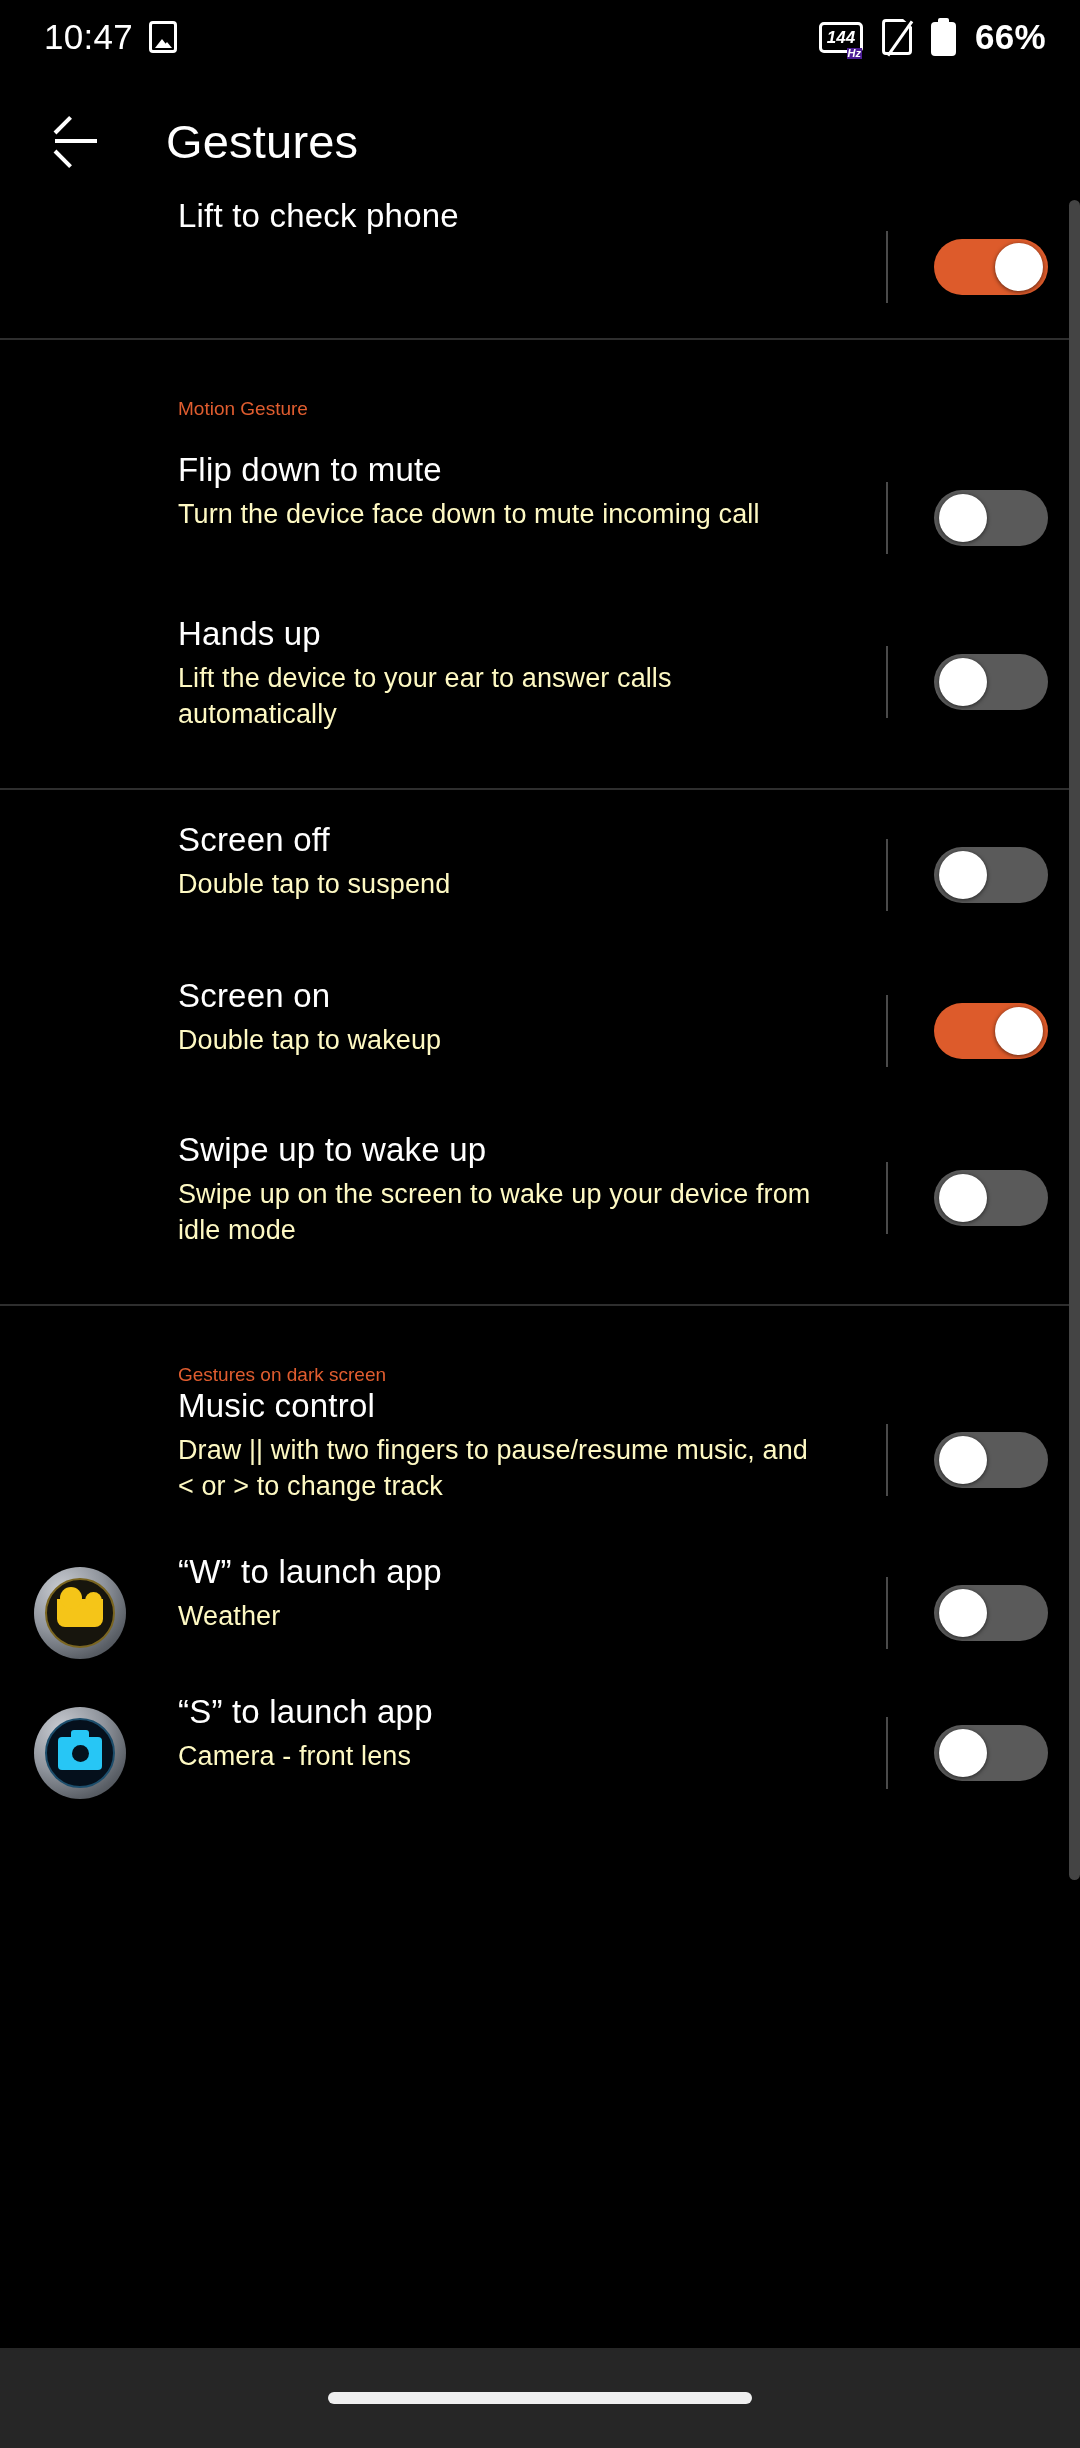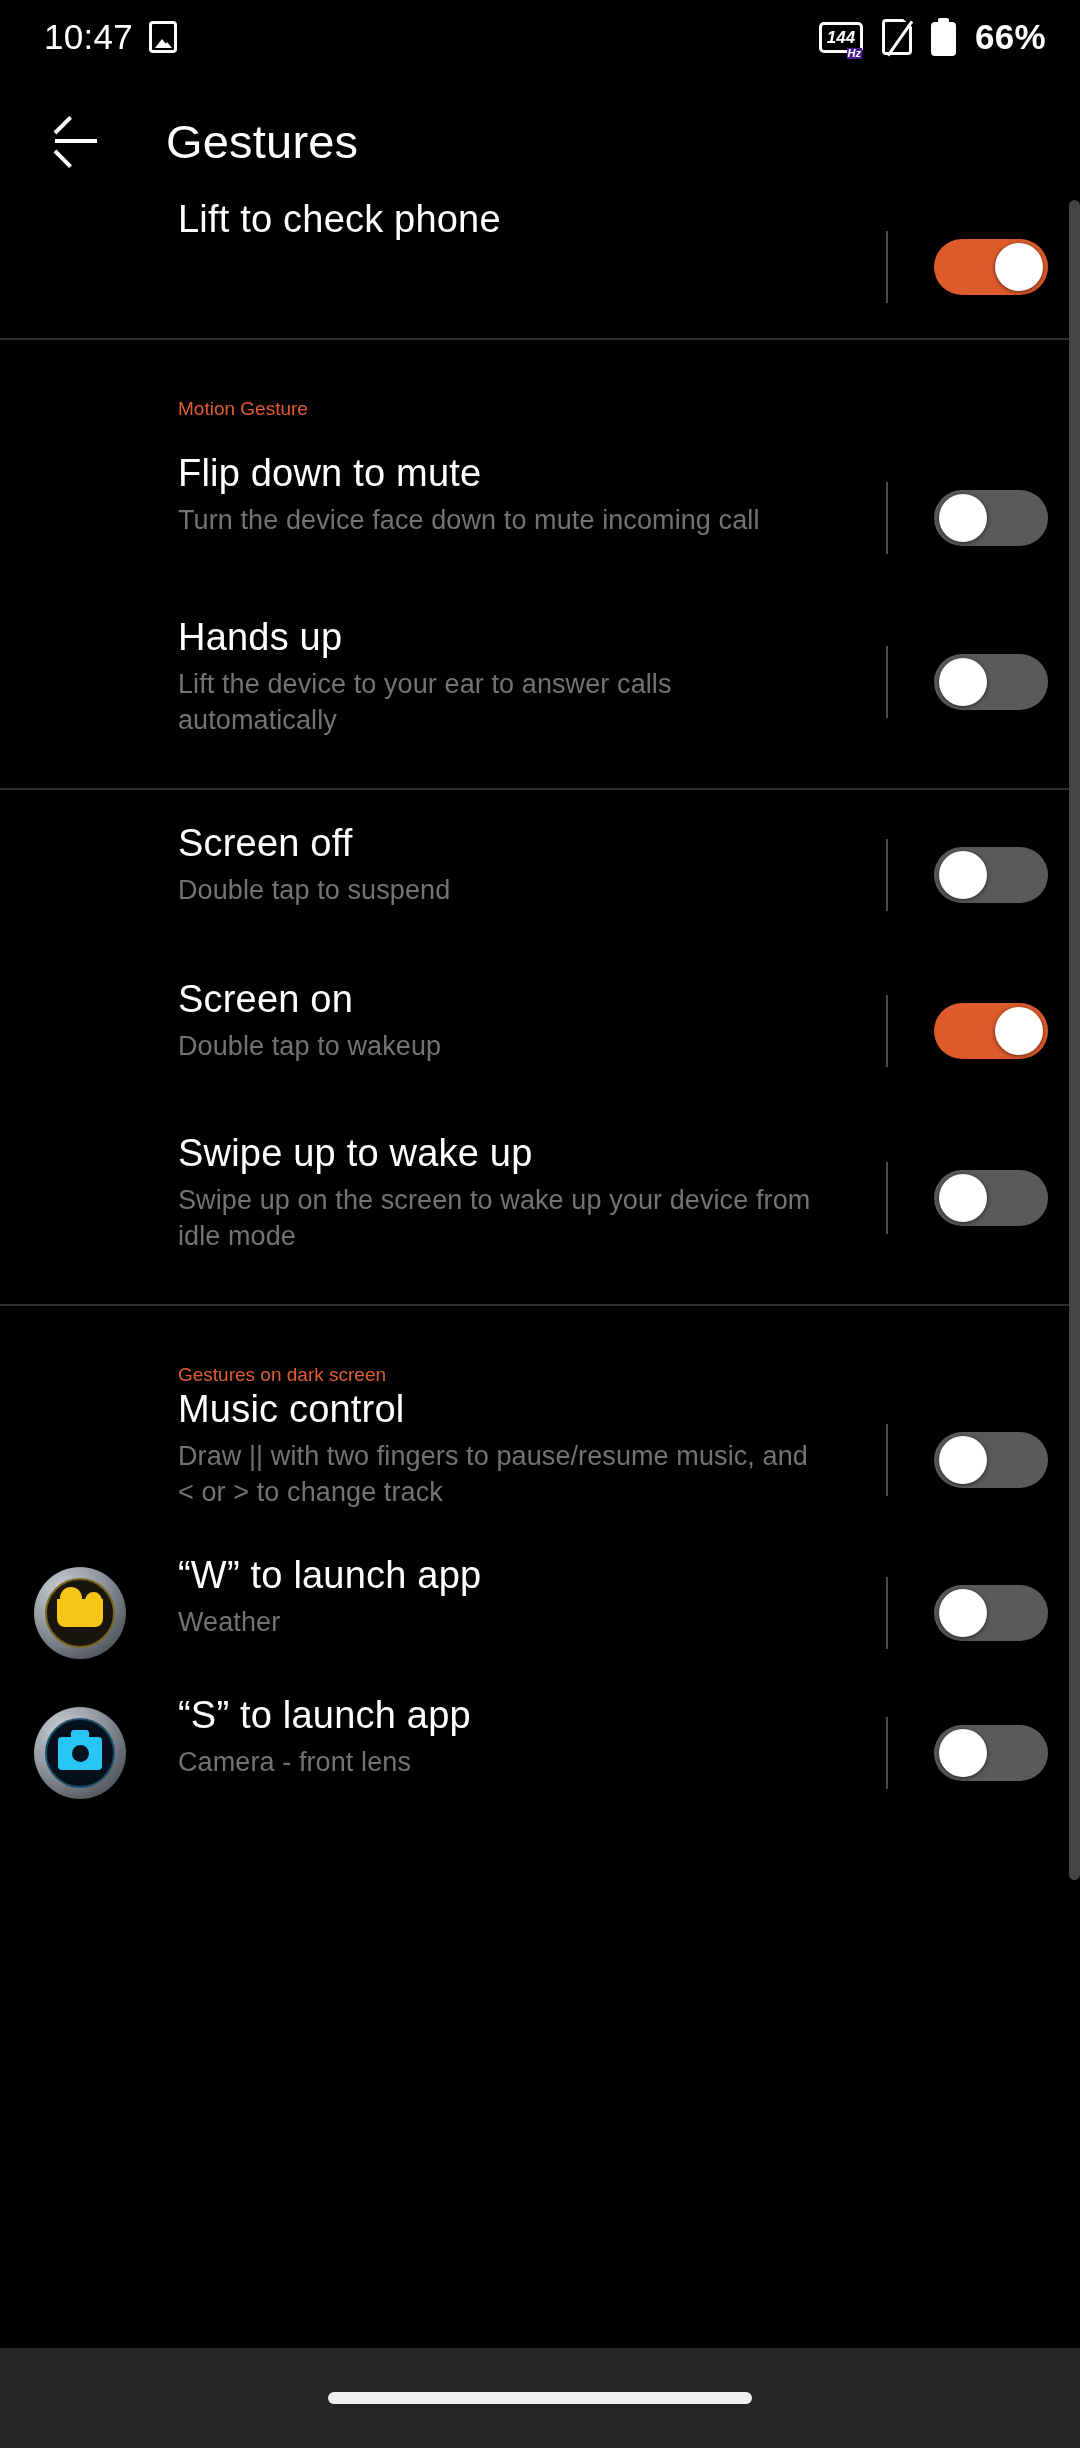--- a/index.html
+++ b/index.html
@@ -129,23 +129,23 @@
     content:""; position:absolute; left:13px; top:-7px;
     width:18px; height:8px; background:#27C6F5; border-radius:3px 3px 0 0;
   }
   .camera::after {
     content:""; position:absolute; left:50%; top:50%;
     width:17px; height:17px; margin:-8.5px 0 0 -8.5px;
     background:#04121d; border-radius:50%;
   }
 
   .row-text { flex:1; padding-left:178px; padding-right:40px; }
-  .row-title { color:#fff; font-size:38px; line-height:1.22; letter-spacing:.2px; }
+  .row-title { color:#fff; font-size:33px; line-height:1.22; letter-spacing:.2px; }
   .row-sub {
-    color:#737373; font-size:27px; line-height:1.32; margin-top:7px; letter-spacing:.1px;
+    color:#fef9c3; font-size:27px; line-height:1.32; margin-top:7px; letter-spacing:.1px;
     max-width:640px;
   }
 
   .row-ctl {
     position:absolute; right:0; top:50%; transform:translateY(-50%);
     display:flex; align-items:center;
   }
   .vdivider { width:2px; height:72px; background:#4a4a4a; margin-right:46px; }
   .toggle {
     width:114px; height:56px; border-radius:28px; position:relative;

